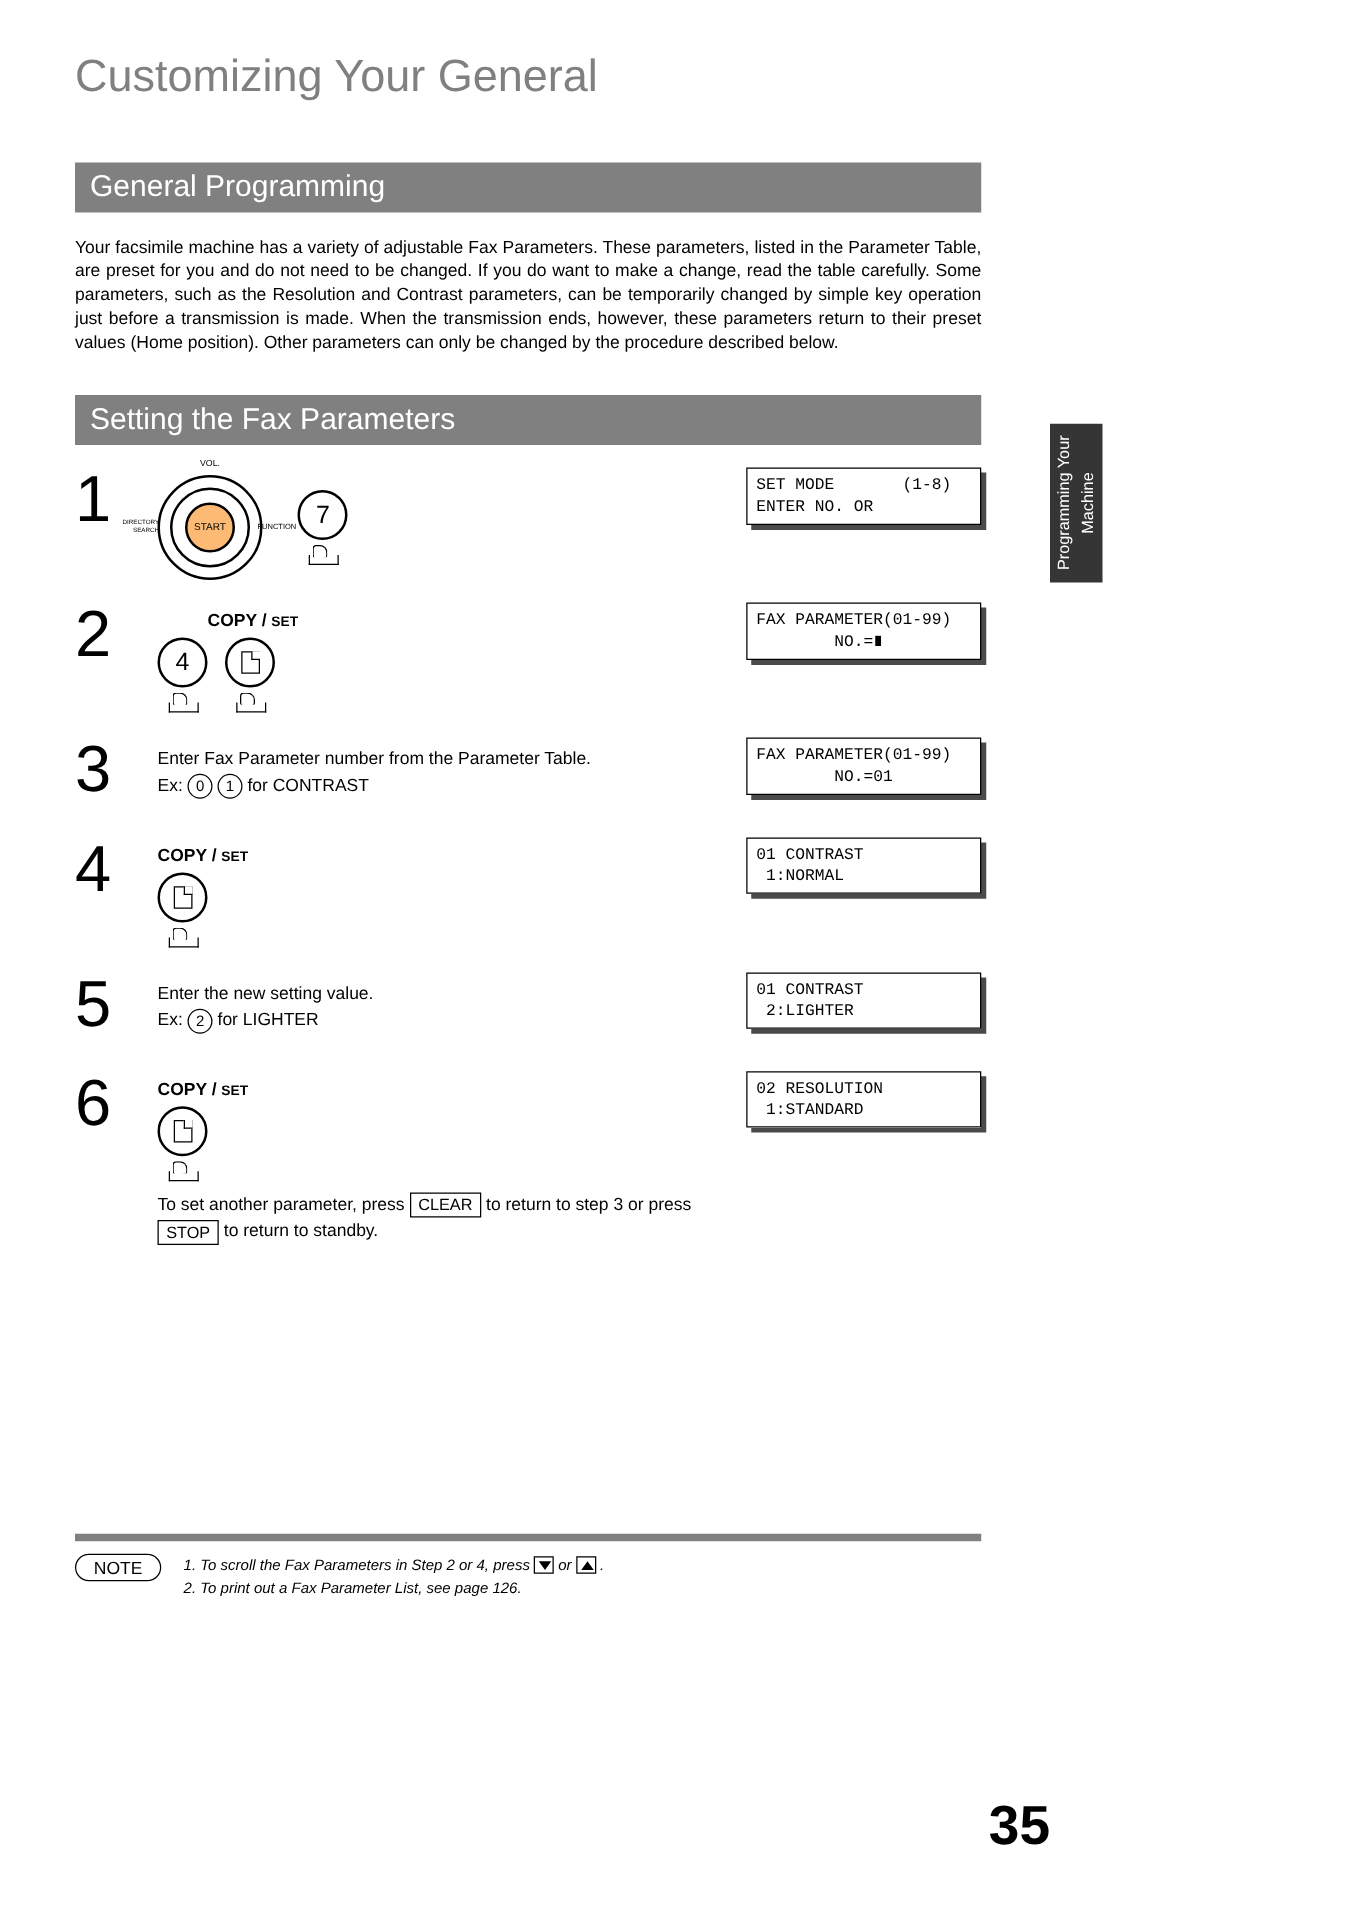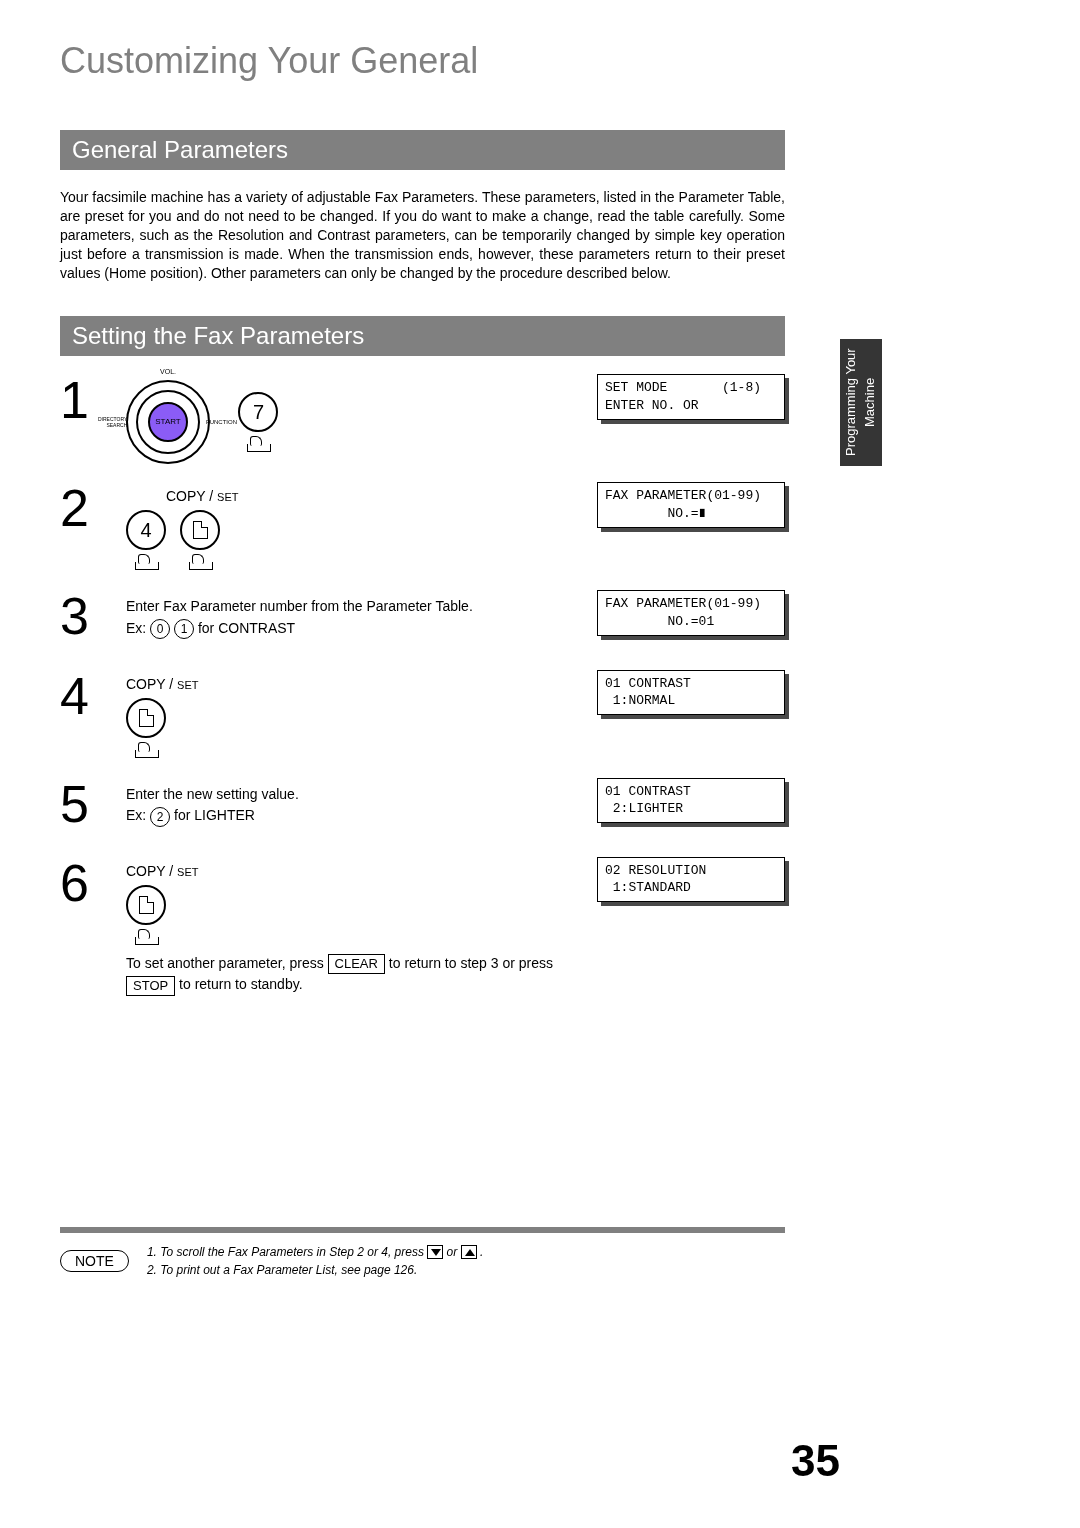--- a/index.html
+++ b/index.html
@@ -8,66 +8,66 @@
   .side-tab { position: absolute; right: 198px; top: 339px; width: 42px; height: 127px; background: #353535; color: #fff; writing-mode: vertical-rl; transform: rotate(180deg); display: flex; align-items: center; justify-content: center; font-size: 13px; line-height: 1.45; text-align: center; padding: 6px 0; }
   .page-title { font-size: 36px; font-weight: 400; color: #808080; margin: 0 0 48px 0; }
   .section-bar { background: #808080; color: #fff; font-size: 24px; font-weight: 400; padding: 6px 12px; width: 100%; margin-bottom: 18px; }
   .body-text { font-size: 14px; line-height: 1.35; text-align: justify; margin-bottom: 34px; }
   .steps { margin-top: 6px; }
   .step { display: flex; align-items: flex-start; margin-bottom: 18px; min-height: 90px; }
   .step-num { width: 48px; font-size: 52px; font-weight: 400; line-height: 1; flex-shrink: 0; margin-right: 18px; }
   .step-mid { flex: 1; padding-top: 6px; }
   .step-right { width: 188px; flex-shrink: 0; }
   .lcd { font-family: "Courier New", monospace; font-size: 13px; border: 1.5px solid #000; box-shadow: 4px 4px 0 #4a4a4a; padding: 4px 7px; white-space: pre; margin-bottom: 16px; line-height: 1.35; }
-  .copyset { font-weight: normal; font-size: 14px; }
+  .copyset { font-weight: bold; font-size: 14px; }
   .copyset .small { font-size: 11px; }
   .instr { font-size: 14px; line-height: 1.55; }
   .circ-key { display: inline-block; width: 20px; height: 20px; border: 1.3px solid #000; border-radius: 50%; text-align: center; font-size: 12px; line-height: 18px; vertical-align: middle; }
   .box-key { display: inline-block; border: 1.3px solid #000; padding: 0 6px; font-size: 13px; line-height: 18px; vertical-align: middle; }
   
   .g-dial { display: inline-block; vertical-align: middle; position: relative; width: 84px; height: 84px; }
   .g-dial .ring { position: absolute; border: 2px solid #000; border-radius: 50%; }
   .g-dial .r1 { inset: 0; }
   .g-dial .r2 { inset: 10px; }
-  .g-dial .r3 { inset: 22px; background: #8b5cf6; display: flex; align-items: center; justify-content: center; font-size: 9px; text-align: center; line-height: 1.05; }
+  .g-dial .r3 { inset: 22px; background: #fdba74; display: flex; align-items: center; justify-content: center; font-size: 9px; text-align: center; line-height: 1.05; }
   .g-dial .lbl-top { position: absolute; top: -12px; left: 50%; transform: translateX(-50%); font-size: 7px; }
   .g-dial .lbl-left { position: absolute; left: -28px; top: 50%; transform: translateY(-52%); font-size: 5px; text-align: right; line-height: 1.05; }
   .g-dial .lbl-right { position: absolute; right: -27px; top: 50%; transform: translateY(-50%); font-size: 6px; }
   .g-keybig { display: inline-block; vertical-align: middle; margin-left: 24px; position: relative; }
   .g-keybig .k { width: 40px; height: 40px; border: 2px solid #000; border-radius: 50%; display: flex; align-items: center; justify-content: center; font-size: 20px; }
   .press { width: 22px; height: 16px; margin: 4px auto 0; position: relative; }
   .press::before { content: ""; position: absolute; left: 3px; top: 0; width: 10px; height: 9px; border: 1.3px solid #000; border-radius: 3px 6px 2px 2px; border-bottom: none; }
   .press::after { content: ""; position: absolute; left: 0; bottom: 0; width: 22px; height: 7px; border: 1.3px solid #000; border-top: none; }
   
   .keyrow { display: flex; align-items: flex-start; gap: 14px; margin-top: 6px; }
   .keyrow .wrap { text-align: center; }
   .keyrow .k { width: 40px; height: 40px; border: 2px solid #000; border-radius: 50%; display: flex; align-items: center; justify-content: center; font-size: 20px; }
   .doc-icon { width: 15px; height: 18px; border: 1.6px solid #000; position: relative; }
   .doc-icon::after { content: ""; position: absolute; right: -1px; top: -1px; width: 6px; height: 6px; background: #fff; border-left: 1.6px solid #000; border-bottom: 1.6px solid #000; }
   
   .footer-sep { border-top: 6px solid #808080; margin: 190px 0 10px 0; }
-  .footer { display: flex; align-items: center; gap: 18px; }
+  .footer { display: flex; align-items: flex-start; gap: 18px; }
   .note-badge { border: 1.5px solid #000; border-radius: 15px; padding: 2px 14px; font-size: 14px; }
   .footnotes { font-size: 12px; font-style: italic; line-height: 1.5; }
   .ab { display: inline-block; width: 16px; height: 14px; border: 1.2px solid #000; vertical-align: middle; position: relative; }
   .ab.down::after { content: ""; position: absolute; left: 3px; top: 3px; border-left: 5px solid transparent; border-right: 5px solid transparent; border-top: 7px solid #000; }
   .ab.up::after { content: ""; position: absolute; left: 3px; top: 3px; border-left: 5px solid transparent; border-right: 5px solid transparent; border-bottom: 7px solid #000; }
   .page-num { position: absolute; right: 240px; bottom: 42px; font-size: 44px; font-weight: 700; margin-top: 32px; }
 </style>
 </head>
 <body>
 
 <div class="side-tab">Programming
 Your Machine</div>
 
 <div class="page">
 
   <h1 class="page-title">Customizing Your General</h1>
 
-  <div class="section-bar">General Parameters</div>
+  <div class="section-bar">General Programming</div>
   <p class="body-text">Your facsimile machine has a variety of adjustable Fax Parameters. These parameters, listed in the Parameter Table, are preset for you and do not need to be changed. If you do want to make a change, read the table carefully. Some parameters, such as the Resolution and Contrast parameters, can be temporarily changed by simple key operation just before a transmission is made. When the transmission ends, however, these parameters return to their preset values (Home position). Other parameters can only be changed by the procedure described below.</p>
 
   <div class="section-bar">Setting the  Fax Parameters</div>
 
   <div class="steps">
 
     <div class="step">
       <div class="step-num">1</div>
       <div class="step-mid">
         <span class="g-dial">

